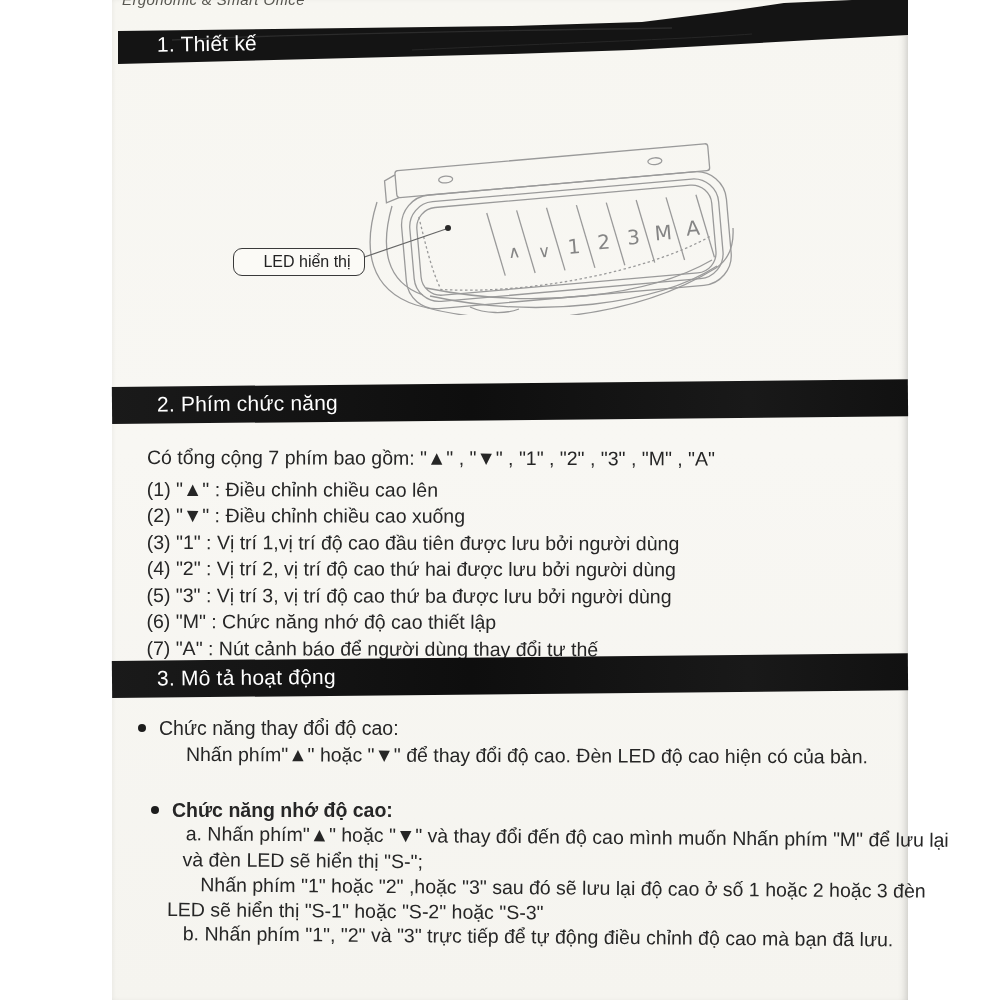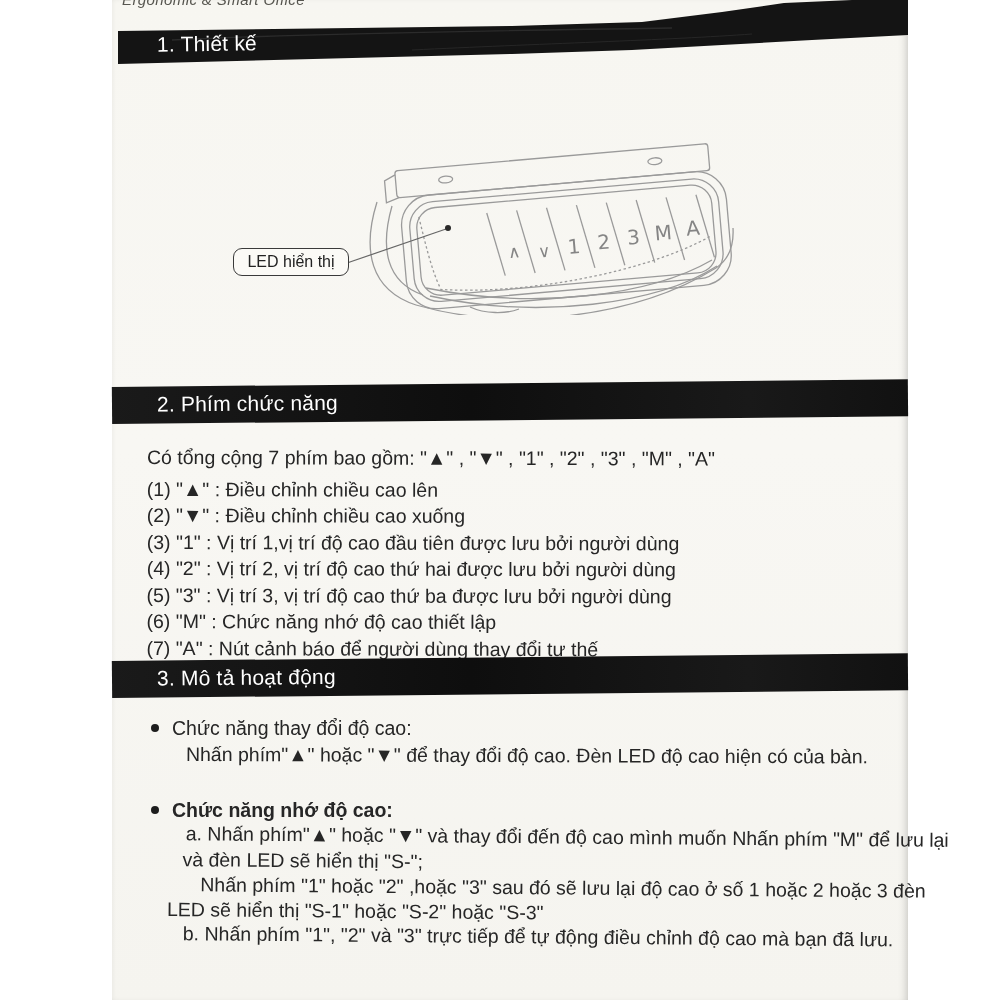--- a/index.html
+++ b/index.html
@@ -26,28 +26,28 @@
     transform:rotate(-0.55deg);transform-origin:left center;
   }
   .hbar .bar-title{display:block;padding-left:45px;line-height:36px;}
   .hbar2{top:387px;}
   .hbar3{top:661px;}
   .illu{position:absolute;left:320px;top:110px;width:440px;height:205px;}
   .label-box{
     position:absolute;left:233px;top:248px;width:114px;height:26px;
     border:1.5px solid #3a3a3a;border-radius:9px;background:#fbfaf6;
     display:flex;align-items:center;justify-content:center;
-    font-size:16px;color:#222;white-space:nowrap;
+    font-size:16px;color:#222;white-space:nowrap;padding-left:16px;
   }
   .textline{font-size:19.5px;line-height:26.5px;color:#262626;white-space:nowrap;}
   .sec2{position:absolute;left:147px;top:444px;width:740px;transform:rotate(0.15deg);transform-origin:left top;}
   .sec2 .intro{margin-bottom:5px;}
   .bullet-row{position:absolute;display:flex;align-items:flex-start;}
   .bdot{width:8px;height:8px;background:#1d1d1d;border-radius:50%;margin:9px 13px 0 0;flex:0 0 auto;}
-  .b1-title{left:151px;top:715px;justify-content:space-between;}
+  .b1-title{left:138px;top:715px;justify-content:space-between;}
   .b1-line{position:absolute;left:186px;top:741px;transform:rotate(0.2deg);transform-origin:left top;}
   .b2-title{left:151px;top:797px;font-weight:bold;}
   .b2-block{position:absolute;left:0;top:0;width:1000px;height:1000px;
     transform:rotate(0.5deg);transform-origin:160px 800px;}
   .b2-a {position:absolute;left:186px;top:820px;}
   .b2-a2{position:absolute;left:183px;top:846px;}
   .b2-c1{position:absolute;left:201px;top:871px;}
   .b2-c2{position:absolute;left:168px;top:896px;}
   .b2-b {position:absolute;left:184px;top:920px;}
   .sketch{stroke:#9a9a9a;fill:none;stroke-width:1.3;}

